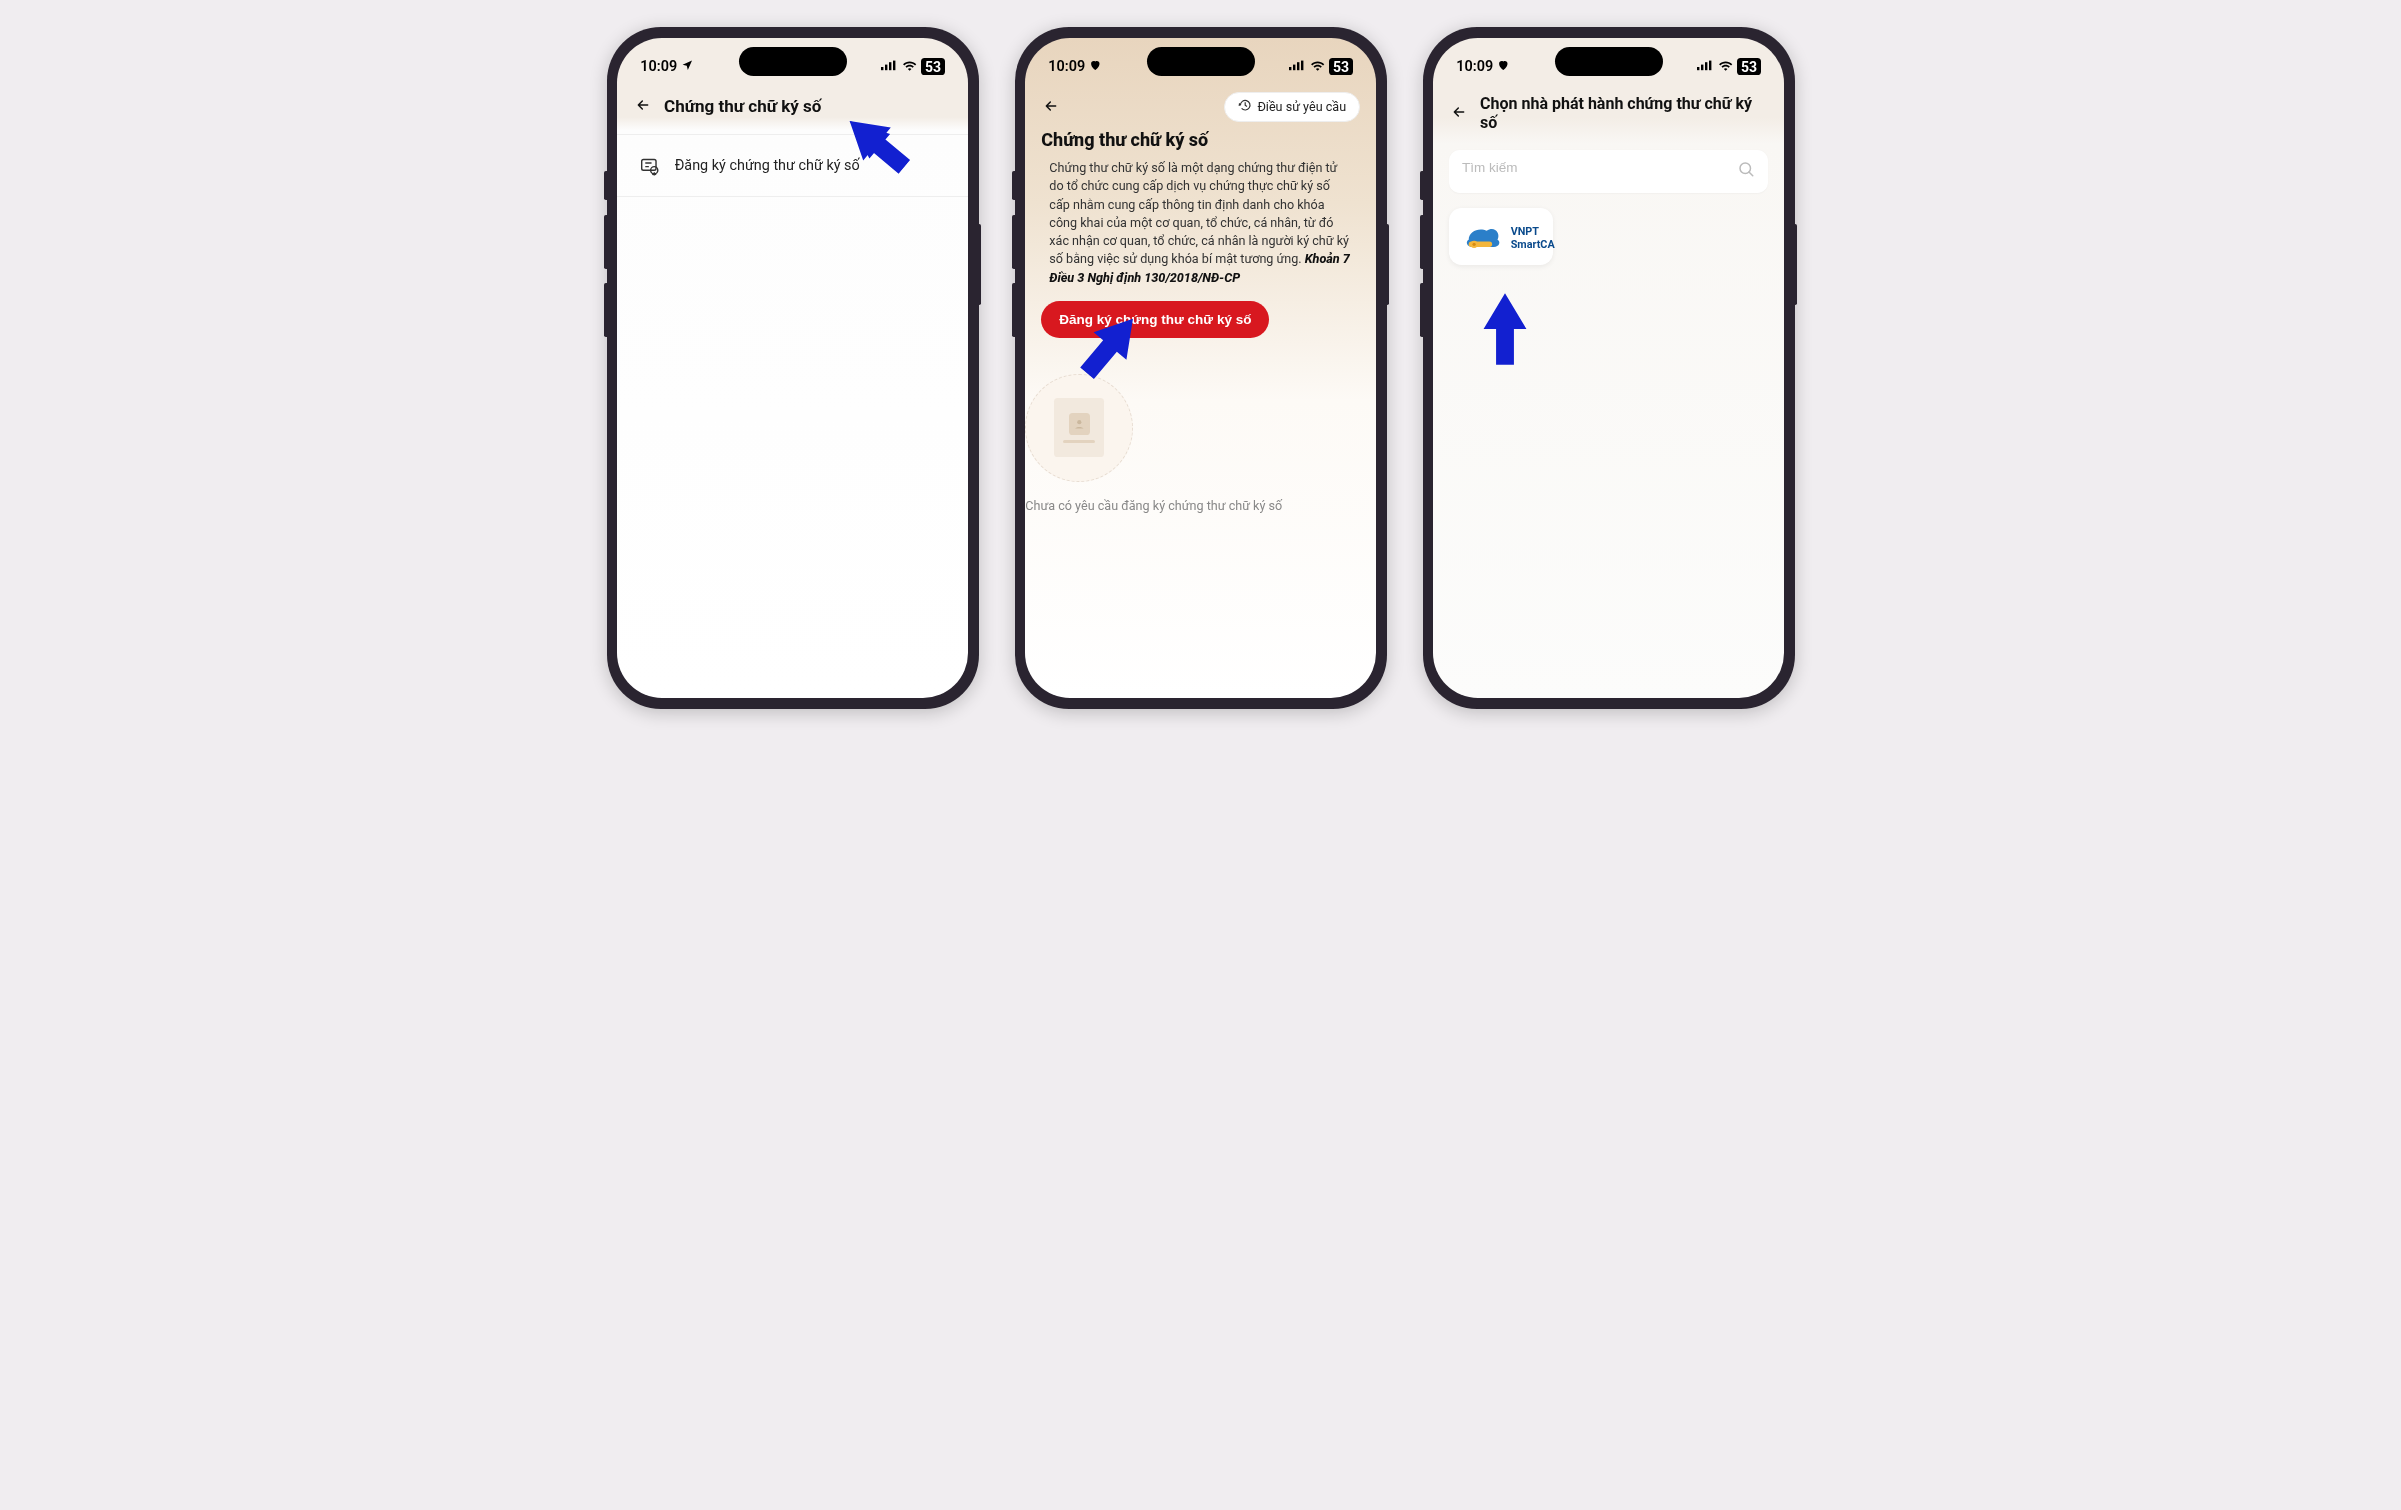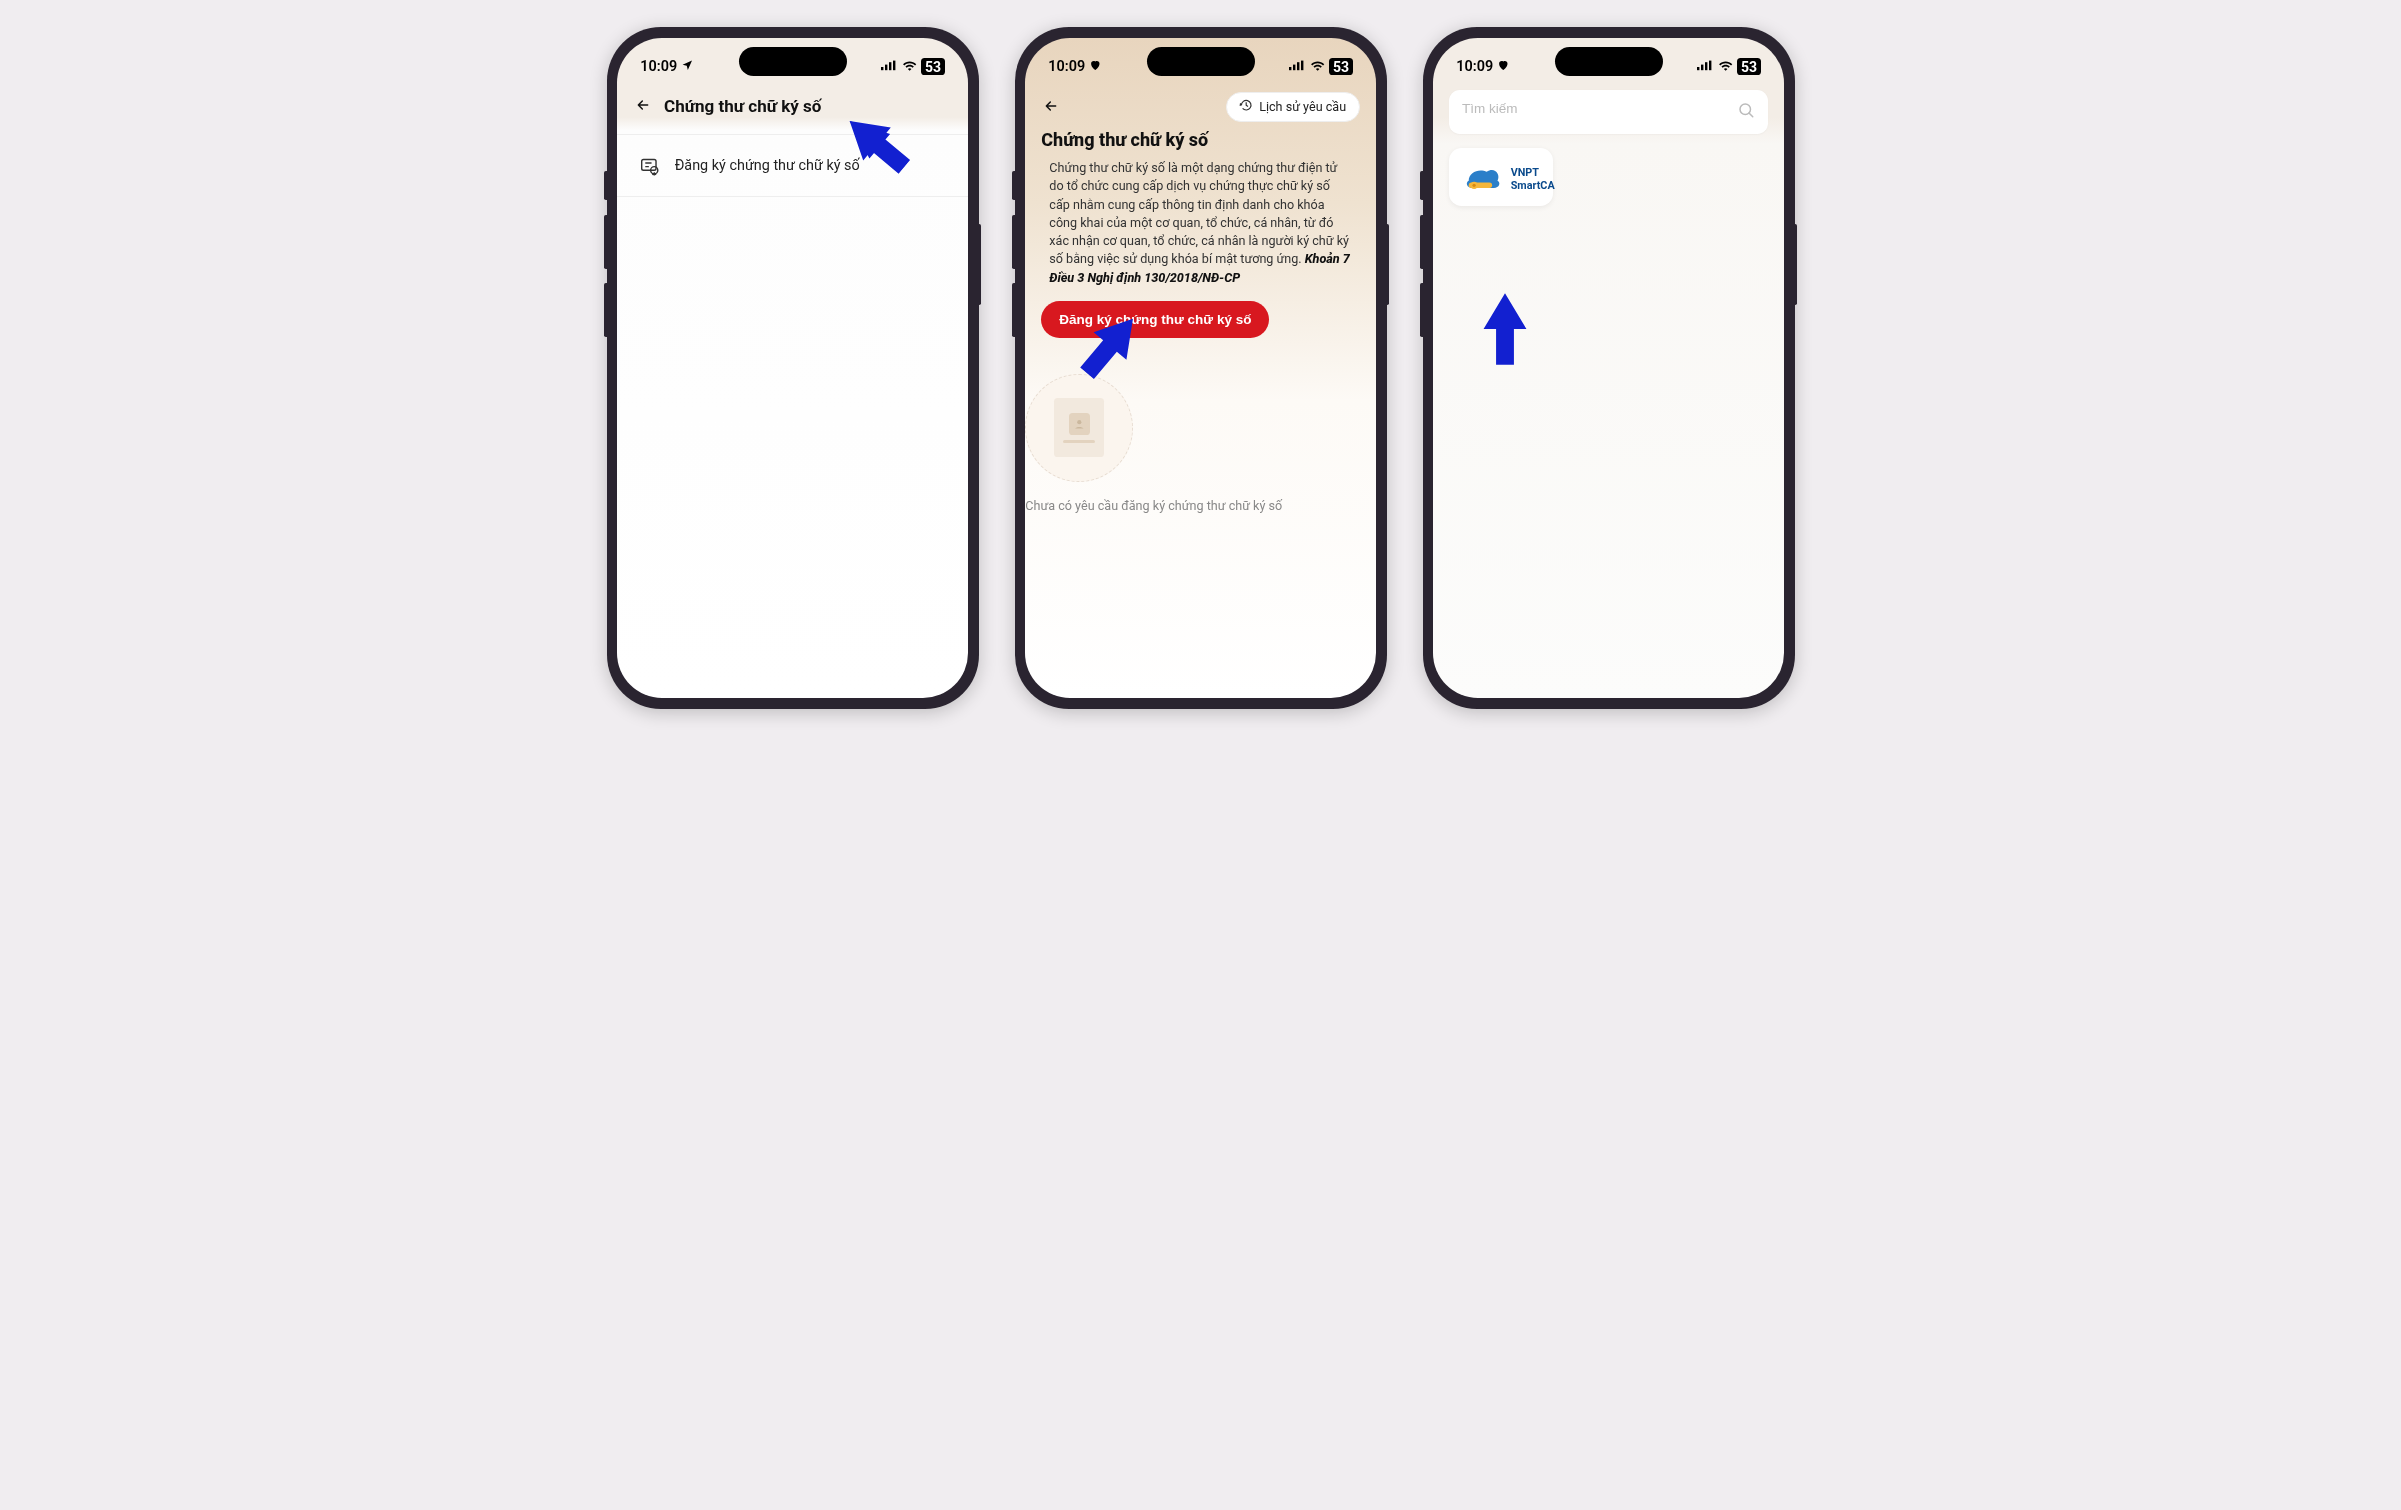--- a/index.html
+++ b/index.html
@@ -259,21 +259,21 @@
         <svg width="20" height="16" viewBox="0 0 24 24">
             <path fill="none" stroke="#111" stroke-width="2.2" stroke-linecap="round" stroke-linejoin="round" d="M19 12H5M11 18l-6-6 6-6"></path>
           </svg>
       </span>
       <div class="history-pill">
         <span>
           <svg width="14.4" height="14.4" viewBox="0 0 24 24">
               <path fill="none" stroke="#333" stroke-width="2" d="M12 7v5l3 2M4 12a8 8 0 1 1 2 5.3M4 12H1m3 0l-2-3"></path>
             </svg>
         </span>
-        <span>Lịch sử yêu cầu</span>
+        <span>Điều sử yêu cầu</span>
       </div>
     </div>
     <div class="screen2-title">Chứng thư chữ ký số</div>
     <div class="screen2-desc">
       <span>Chứng thư chữ ký số là một dạng chứng thư điện tử do tổ chức cung cấp dịch vụ chứng thực chữ ký số cấp nhằm cung cấp thông tin định danh cho khóa công khai của một cơ quan, tổ chức, cá nhân, từ đó xác nhận cơ quan, tổ chức, cá nhân là người ký chữ ký số bằng việc sử dụng khóa bí mật tương ứng. </span>
       <span class="bold">Khoản 7 Điều 3 Nghị định 130/2018/NĐ-CP</span>
     </div>
     <button class="red-btn">Đăng ký chứng thư chữ ký số</button>
 
     <div class="empty-state">
@@ -323,20 +323,28 @@
               <rect x="10" y="2" width="3" height="10" fill="#000"></rect>
               <rect x="15" y="0" width="3" height="12" fill="#000"></rect>
             </svg></span>
         <span><svg width="15.3" height="10.8" viewBox="0 0 24 18">
               <path fill="#000" d="M12 18l-3-3c1.7-1.7 4.3-1.7 6 0l-3 3zM5 11c3.9-3.9 10.1-3.9 14 0l-2 2c-2.8-2.8-7.2-2.8-10 0l-2-2zM1 7c6.1-6.1 15.9-6.1 22 0l-2 2C16 4 8 4 3 9L1 7z"></path>
             </svg></span>
         <span class="battery-box">53</span>
       </div>
     </div>
 
+    <div class="header">
+      <span class="back-btn">
+        <svg width="20" height="16" viewBox="0 0 24 24">
+            <path fill="none" stroke="#111" stroke-width="2.2" stroke-linecap="round" stroke-linejoin="round" d="M19 12H5M11 18l-6-6 6-6"></path>
+          </svg>
+      </span>
+      <span class="header-title" style="font-size:16px;">Chọn nhà phát hành chứng thư chữ ký số</span>
+    </div>
 
     <div class="search-box">
       <input class="search-input" placeholder="Tìm kiếm" style="">
       <span>
         <svg width="18" height="18" viewBox="0 0 24 24">
             <circle cx="11" cy="11" r="7" fill="none" stroke="#bbb" stroke-width="2"></circle>
             <line x1="16" y1="16" x2="21" y2="21" stroke="#bbb" stroke-width="2" stroke-linecap="round"></line>
           </svg>
       </span>
     </div>

